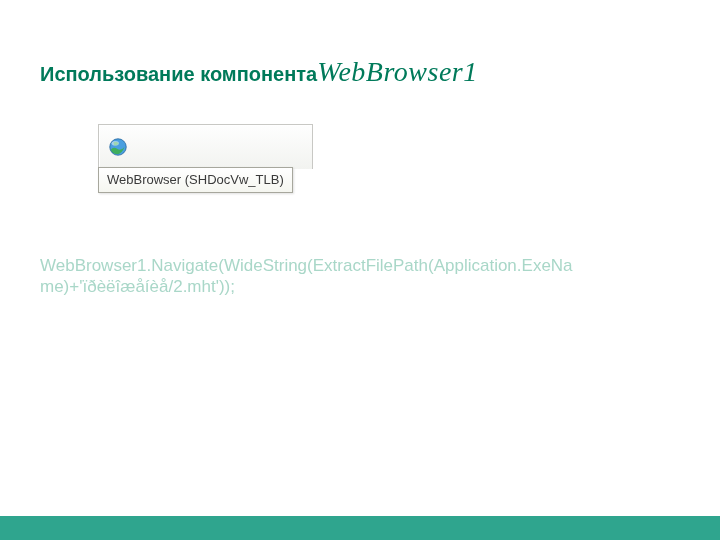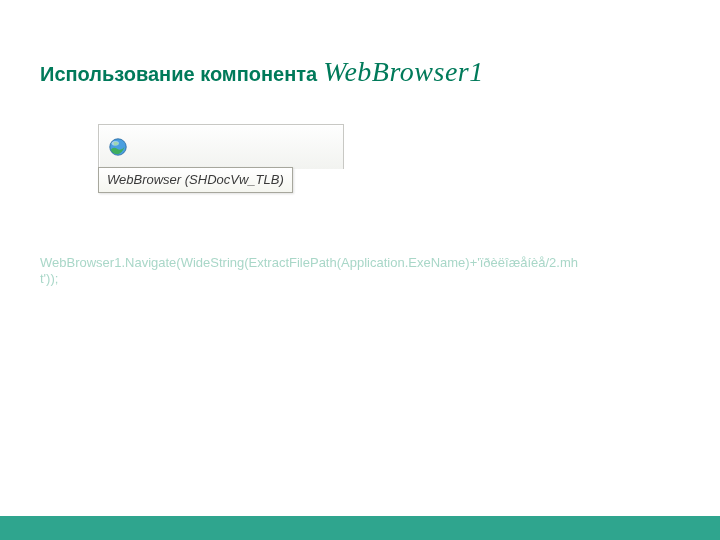--- a/index.html
+++ b/index.html
@@ -19,36 +19,34 @@
   }
   .title-line {
     position: absolute;
     left: 40px;
     top: 56px;
     font-size: 20px;
     color: #007a5a;
     font-weight: bold;
     display: flex;
     align-items: baseline;
-    gap: 6px;
   }
   .title-script {
     font-family: "Brush Script MT", "Segoe Script", "Lucida Handwriting", cursive;
     font-style: italic;
     font-size: 28px;
     color: #007a5a;
     font-weight: normal;
     letter-spacing: 0.5px;
   }
   .screenshot-area {
     position: absolute;
     left: 98px;
     top: 124px;
-    width: 246px;
-    font-style: italic;
+    width: 215px;
   }
   .panel-top {
     background: linear-gradient(#fefefe, #f2f3f0);
     border: 1px solid #c8c8c4;
     border-bottom: none;
     height: 44px;
     display: flex;
     align-items: center;
     padding: 0 8px;
     box-shadow: inset 1px 1px 0 #ffffff;
@@ -68,21 +66,21 @@
     color: #3a3a3a;
     box-shadow: 1px 1px 2px rgba(0,0,0,0.12);
     display: inline-block;
     white-space: nowrap;
   }
   .code-text {
     position: absolute;
     left: 40px;
     top: 255px;
     width: 540px;
-    font-size: 13px;
+    font-size: 17px;
     line-height: 1.25;
     color: #a9d7c8;
     font-family: Arial, sans-serif;
     word-break: break-all;
   }
   .footer-bar {
     position: absolute;
     left: 0;
     bottom: 0;
     width: 720px;

